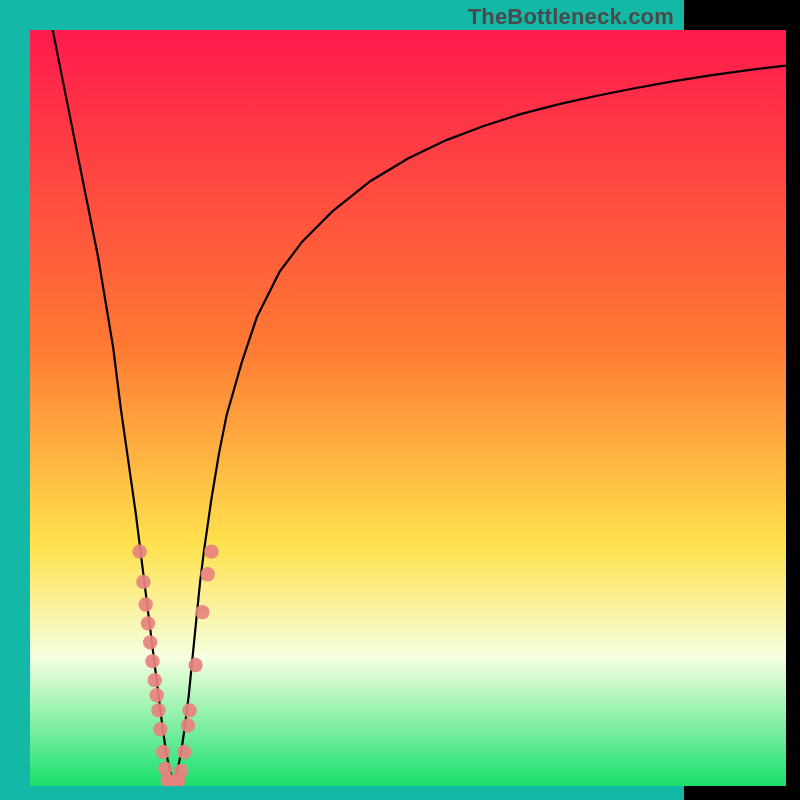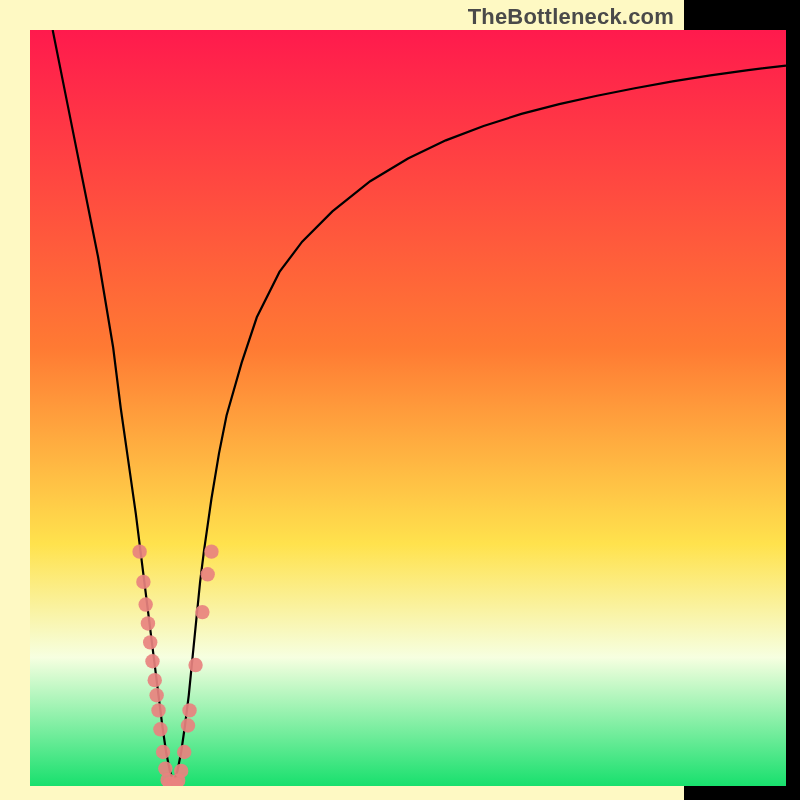--- a/index.html
+++ b/index.html
@@ -8,21 +8,21 @@
     width: 800px;
     height: 800px;
     overflow: hidden;
     background: #000;
     font-family: Arial, Helvetica, sans-serif;
   }
   .outer {
     position: relative;
     width: 684px;
     height: 800px;
-    background: #fef9c3;
+    background: #14b8a6;
   }
   .plot {
     position: absolute;
     left: 30px;
     top: 30px;
     width: 756px;
     height: 756px;
     overflow: hidden;
   }
   .attribution {

